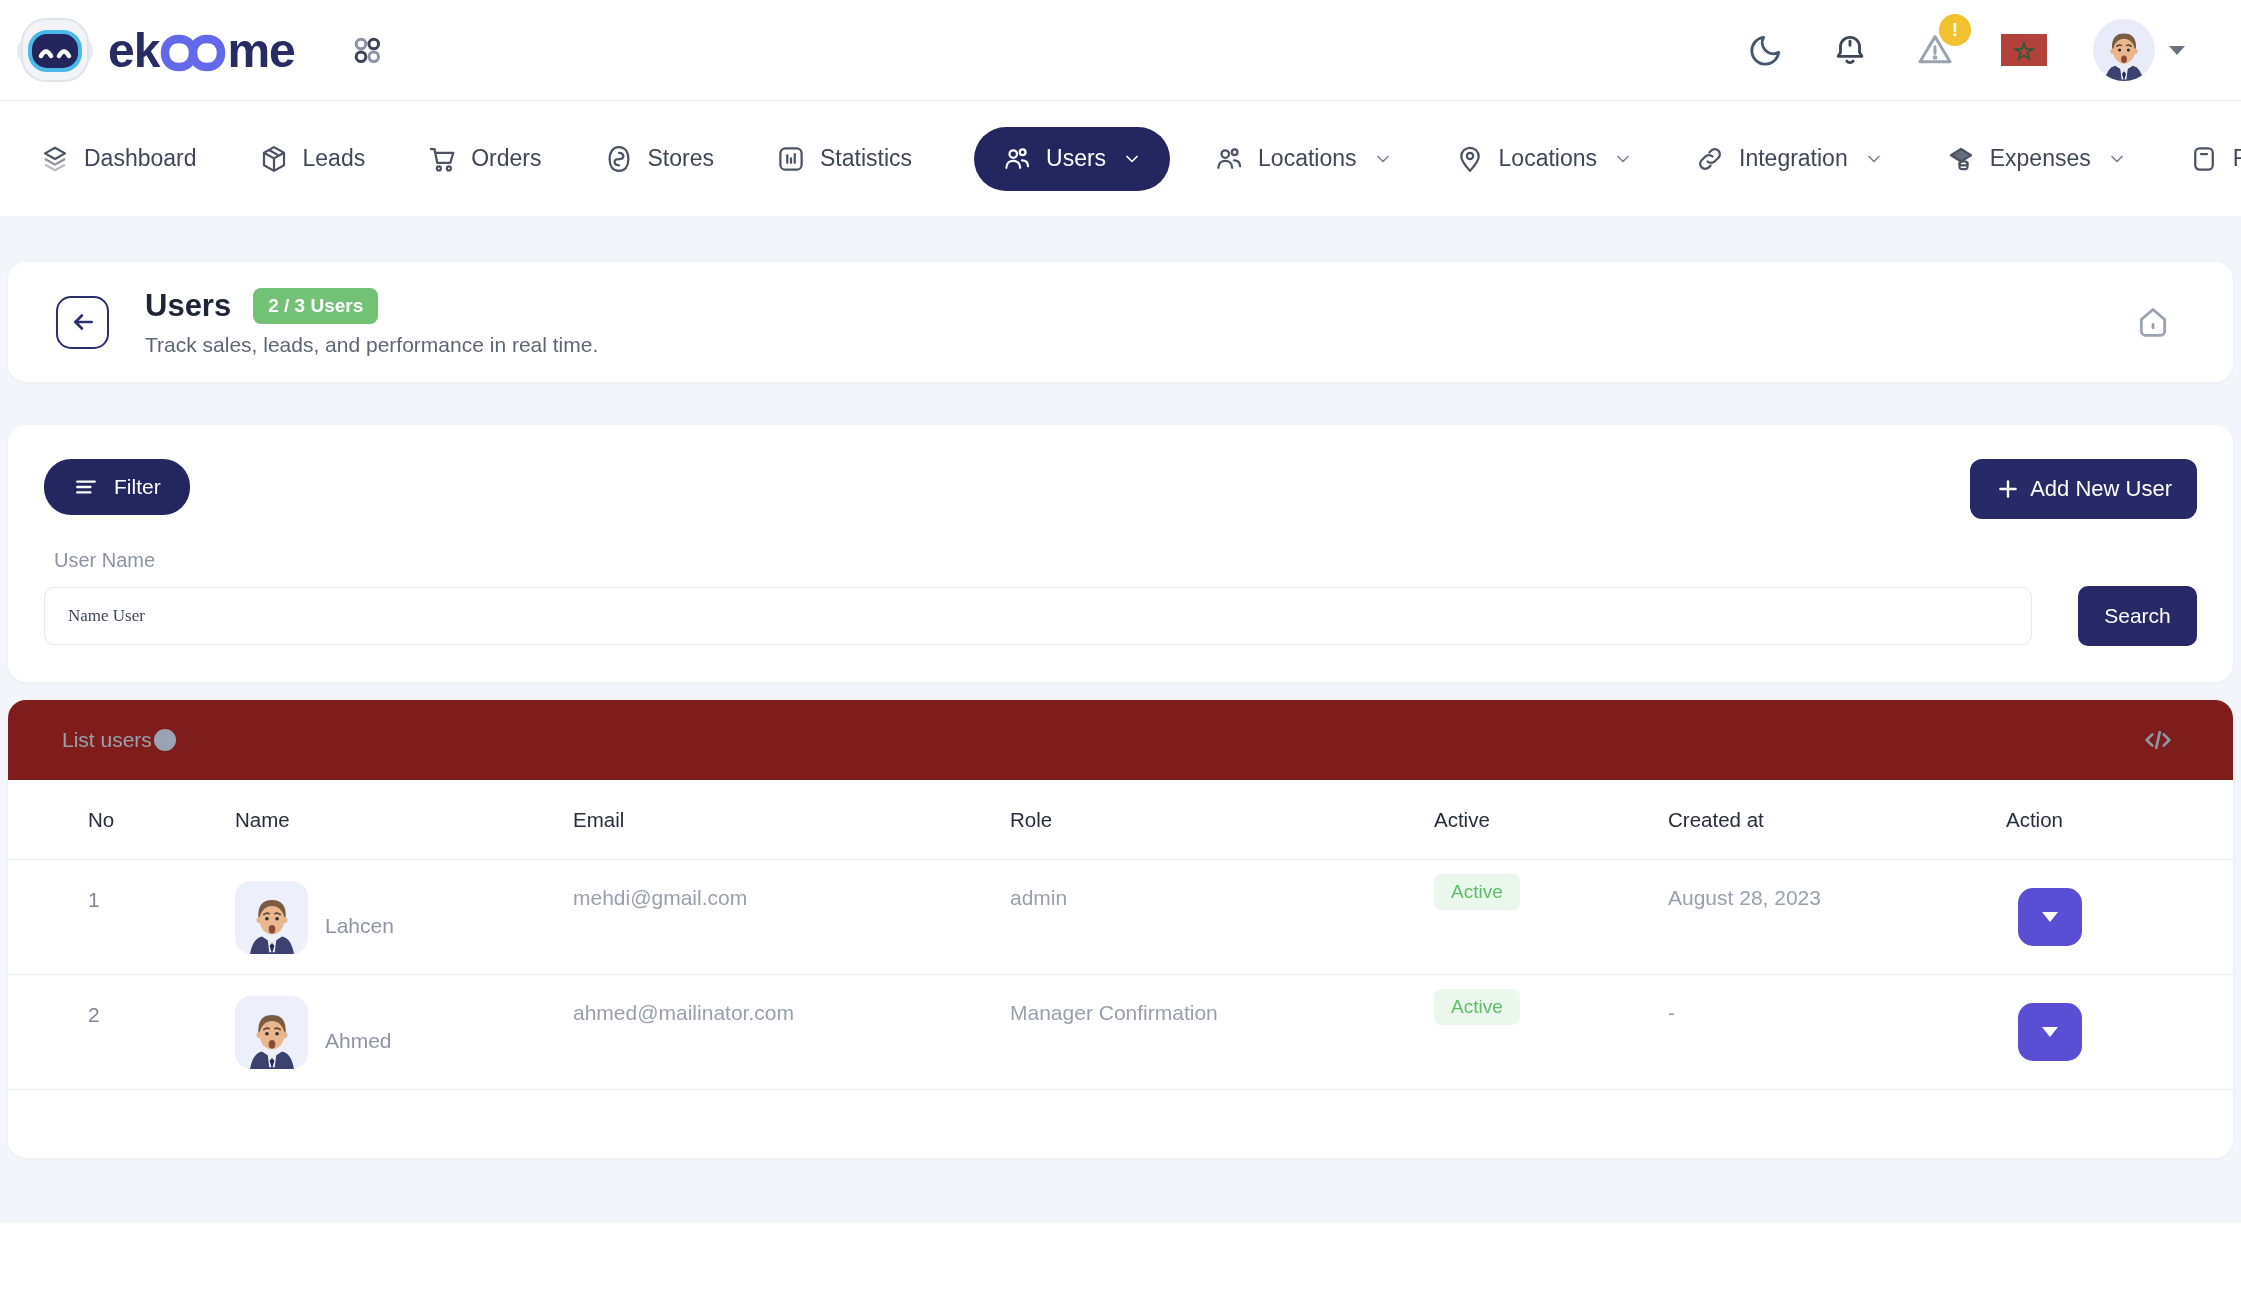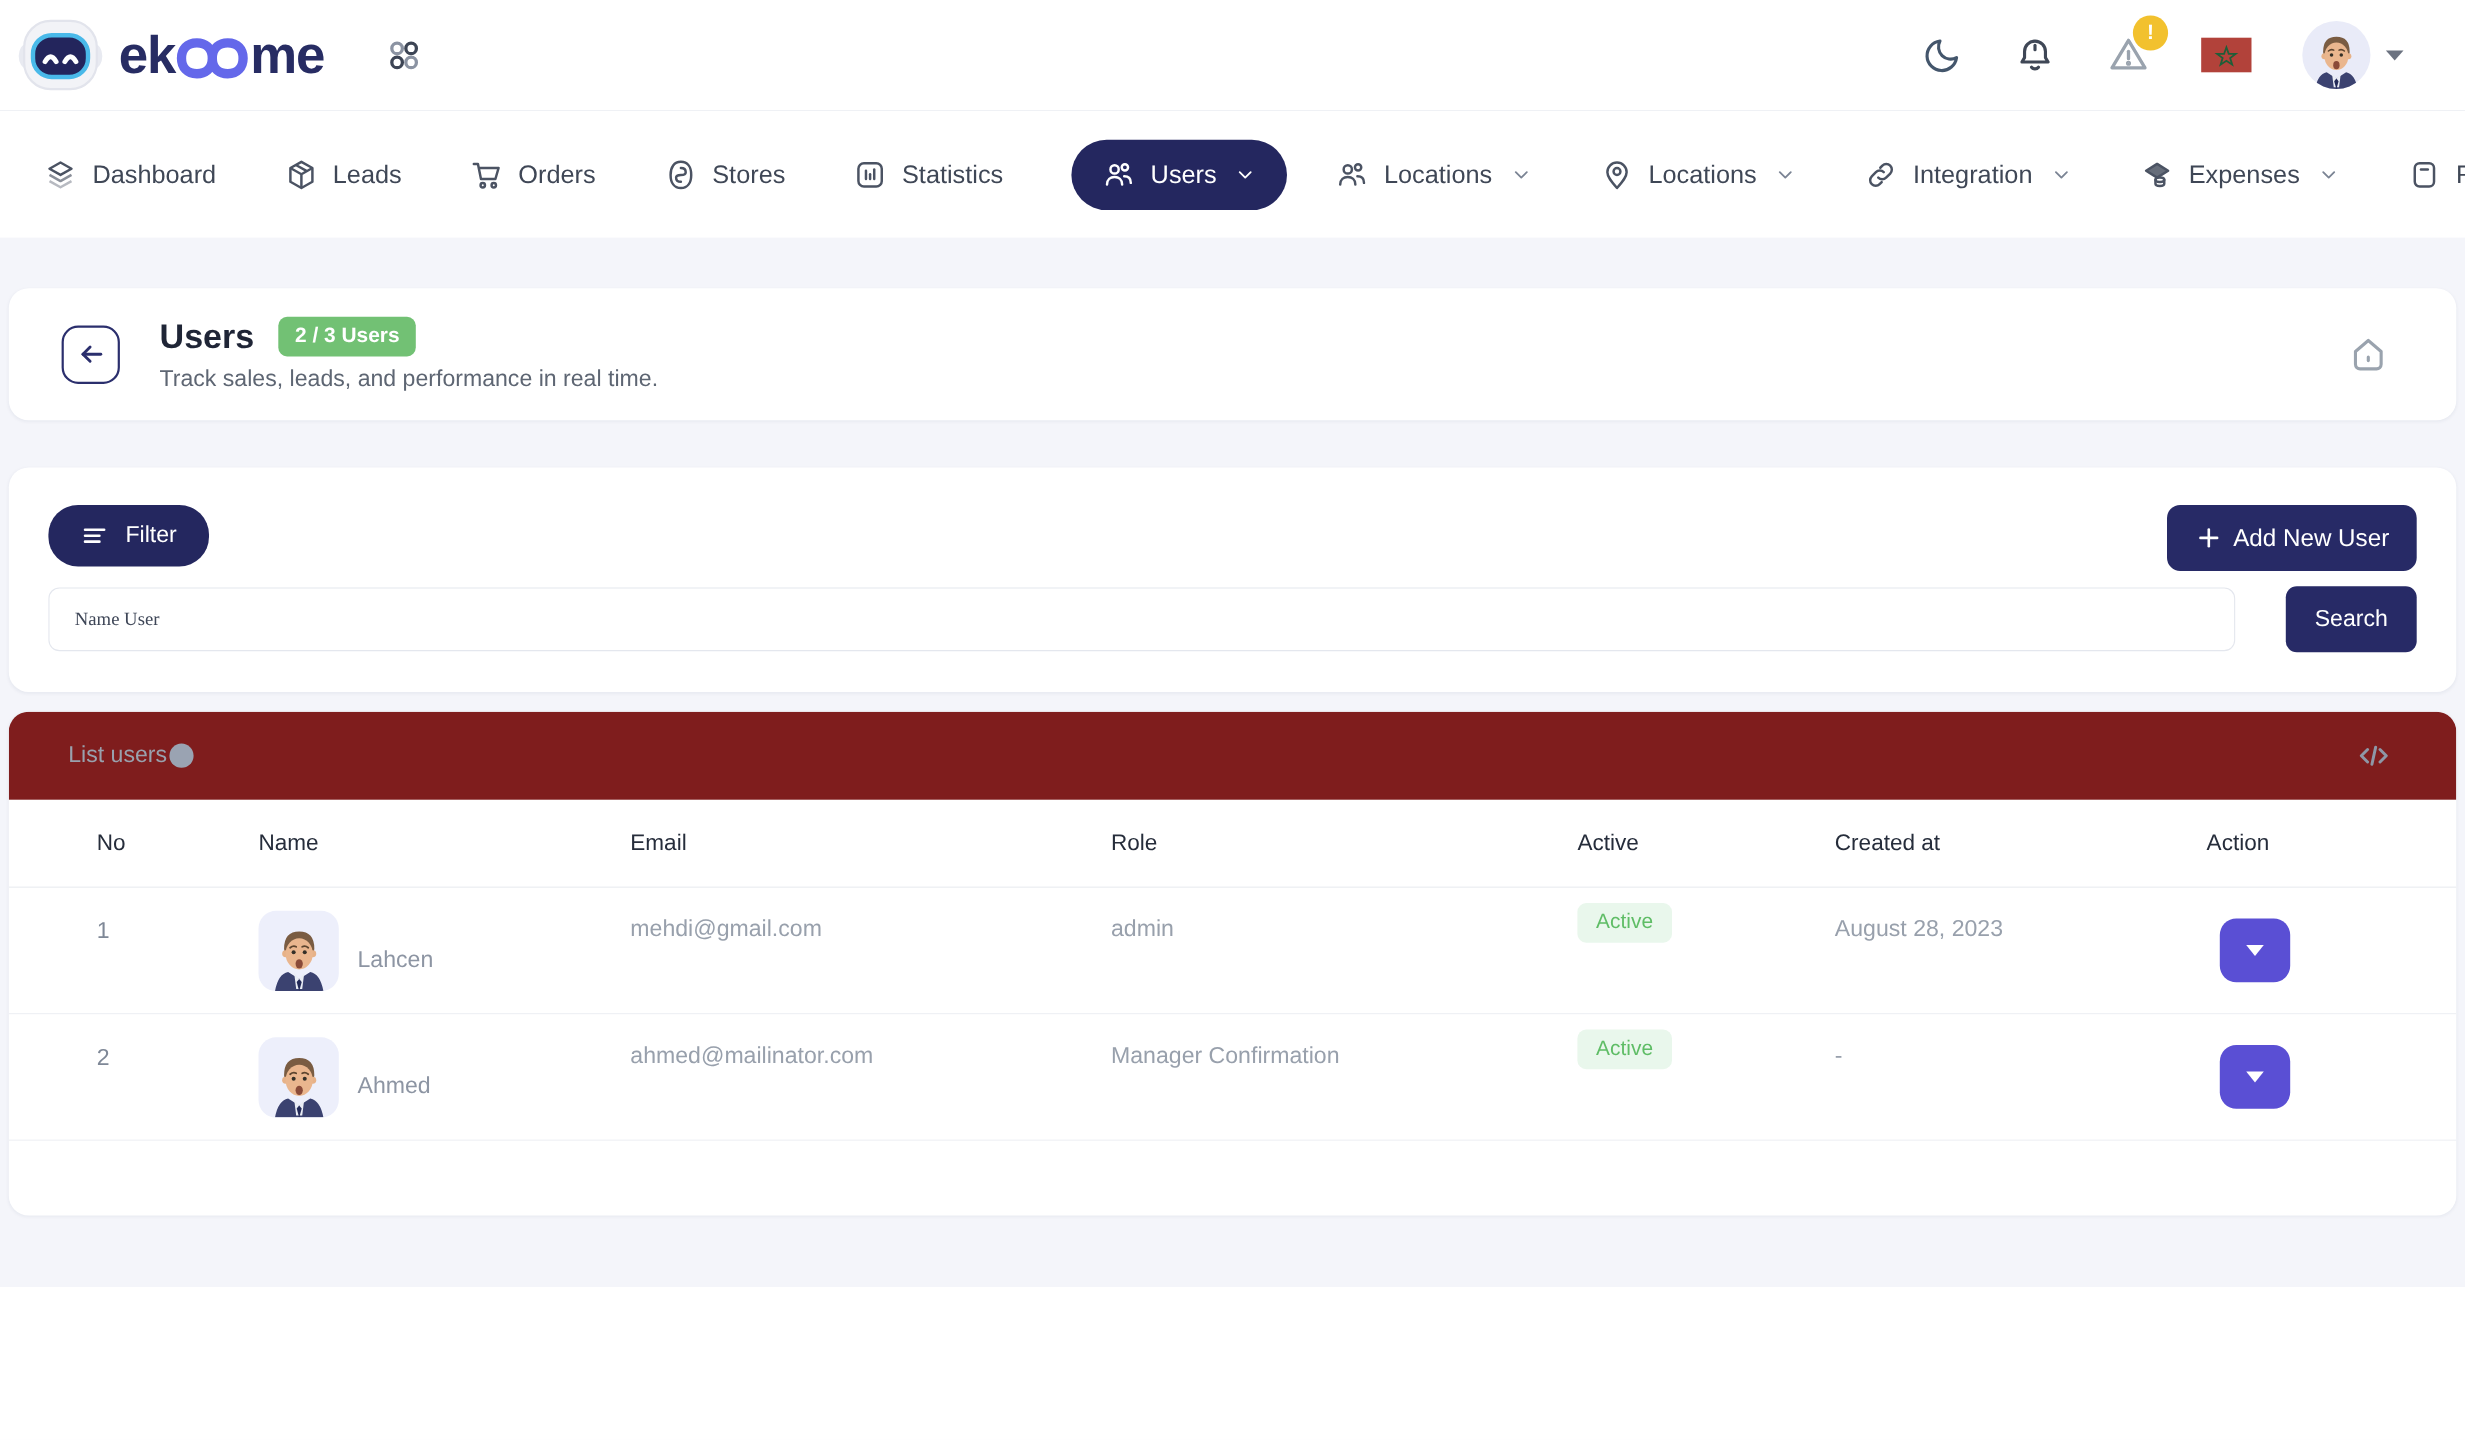--- a/index.html
+++ b/index.html
@@ -452,20 +452,21 @@
       <button class="add-btn">
         <span>
           <svg width="26" height="26" viewBox="0 0 24 24" fill="none" stroke="#fff" stroke-width="2.2" stroke-linecap="round">
             <line x1="12" y1="5" x2="12" y2="19"></line>
               <line x1="5" y1="12" x2="19" y2="12"></line>
           </svg>
         </span>
         <span>Add New User</span>
       </button>
     </div>
+    <div class="field-label">User Name</div>
     <div class="search-row">
       <input class="name-input" type="text" value="Name User" style="">
       <button class="search-btn">Search</button>
     </div>
   </section>
 
   <section class="card table-card">
     <div class="list-head">
       <span class="list-title">
         <span>List users</span>

